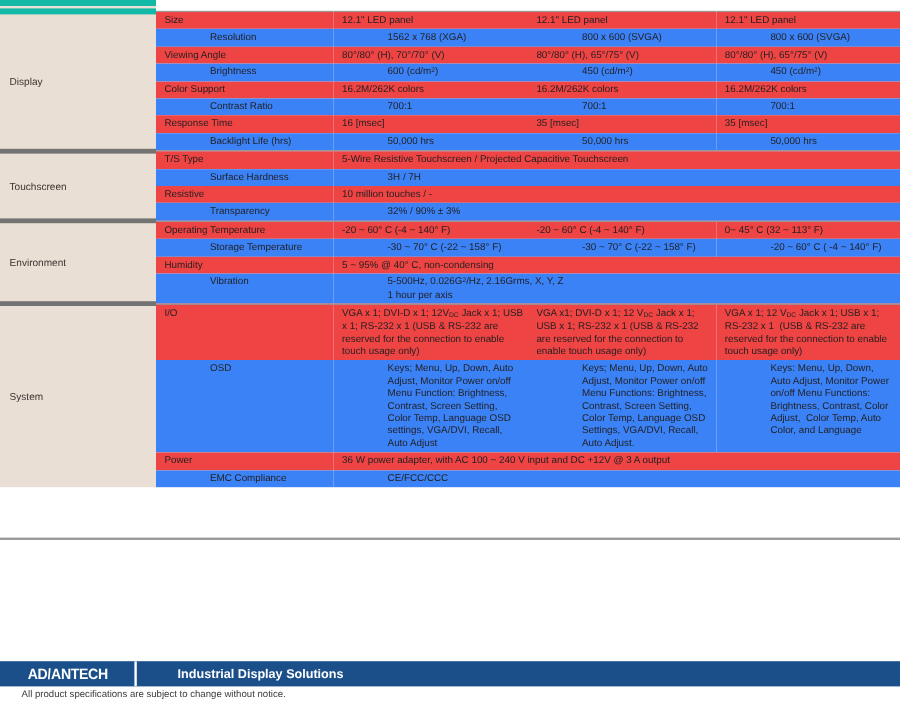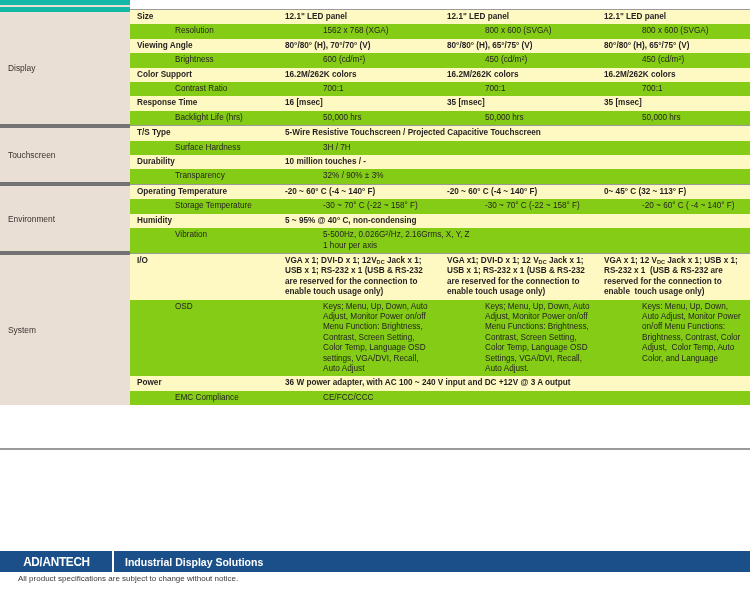--- a/index.html
+++ b/index.html
@@ -44,22 +44,22 @@
     background: #eadfd4;
     vertical-align: middle;
     padding-left: 8px;
     font-size: 8.4px;
     color: #3a3330;
     border-top: 4px solid #737373;
   }
   td.cat.first { border-top: 5px solid #14b8a6; }
 
   
-  tr.alt td.attr, tr.alt td.val { background: #84cc16; padding-left: 45px; }
-  tr.plain td.attr, tr.plain td.val { background: #fef9c3; font-weight: bold; }
+  tr.alt td.attr, tr.alt td.val { background: #3b82f6; padding-left: 45px; }
+  tr.plain td.attr, tr.plain td.val { background: #ef4444; }
 
   td.attr { padding-left: 7px; }
   td.val  { padding-left: 7px; }
 
   
   tr.sect-top > td.attr,
   tr.sect-top > td.val { border-top: 1px solid #9a9a9a; }
 
   
   tr.clipped td { height: 2px; padding-top: 0; padding-bottom: 0; font-size: 0; }
@@ -117,21 +117,21 @@
   .logo-divider {
     width: 2px;
     height: 21px;
     background: #ffffff;
     flex: none;
   }
   .footer-tagline {
     color: #ffffff;
     font-size: 10.5px;
     font-weight: bold;
-    padding-left: 11px;
+    padding-left: 34px;
   }
 
   .disclaimer-bar {
     position: absolute;
     left: 16px;
     top: 573px;
     width: 750px;
     height: 14px;
     font-size: 8px;
     color: #3a3a3a;
@@ -219,21 +219,21 @@
       <tr class="plain sect-top">
         <td class="cat" rowspan="4">Touchscreen</td>
         <td class="attr">T/S Type</td>
         <td class="val" colspan="3">5-Wire Resistive Touchscreen / Projected Capacitive Touchscreen</td>
       </tr>
       <tr class="alt">
         <td class="attr">Surface Hardness</td>
         <td class="val" colspan="3">3H / 7H</td>
       </tr>
       <tr class="plain">
-        <td class="attr">Durability</td>
+        <td class="attr">Resistive</td>
         <td class="val" colspan="3">10 million touches / -</td>
       </tr>
       <tr class="alt">
         <td class="attr">Transparency</td>
         <td class="val" colspan="3">32% / 90% ± 3%</td>
       </tr>
       <tr class="plain sect-top">
         <td class="cat" rowspan="4">Environment</td>
         <td class="attr">Operating Temperature</td>
         <td class="val">-20 ~ 60° C (-4 ~ 140° F)</td>

